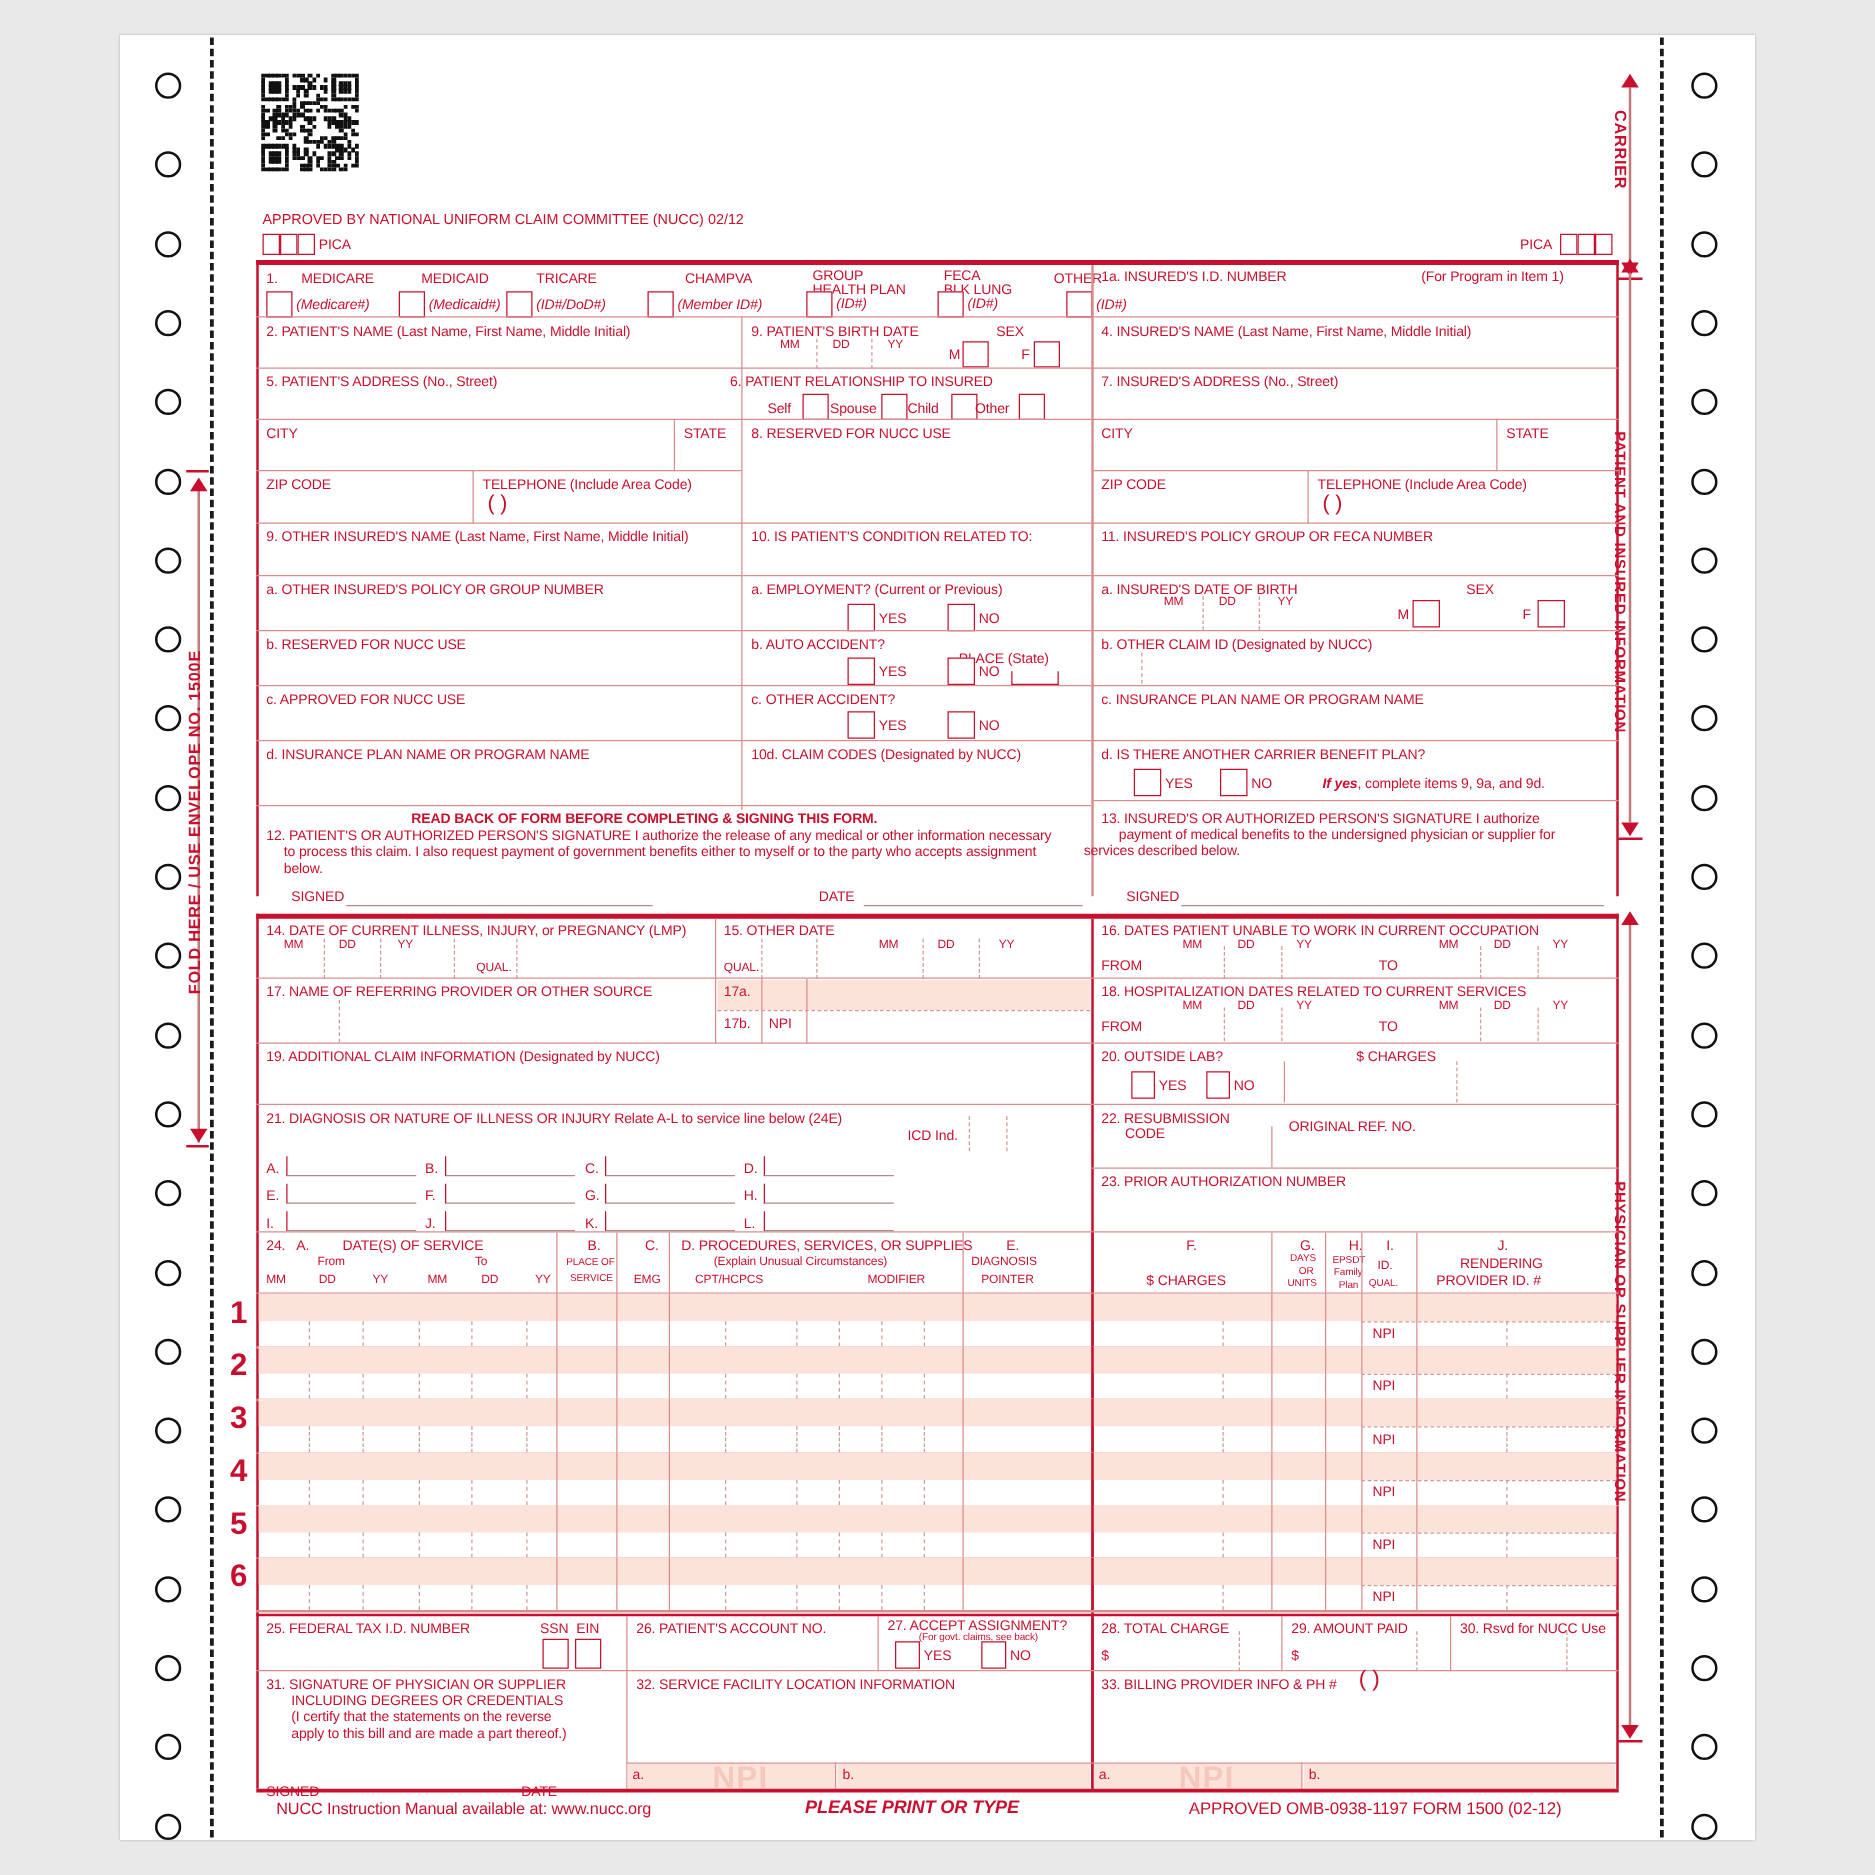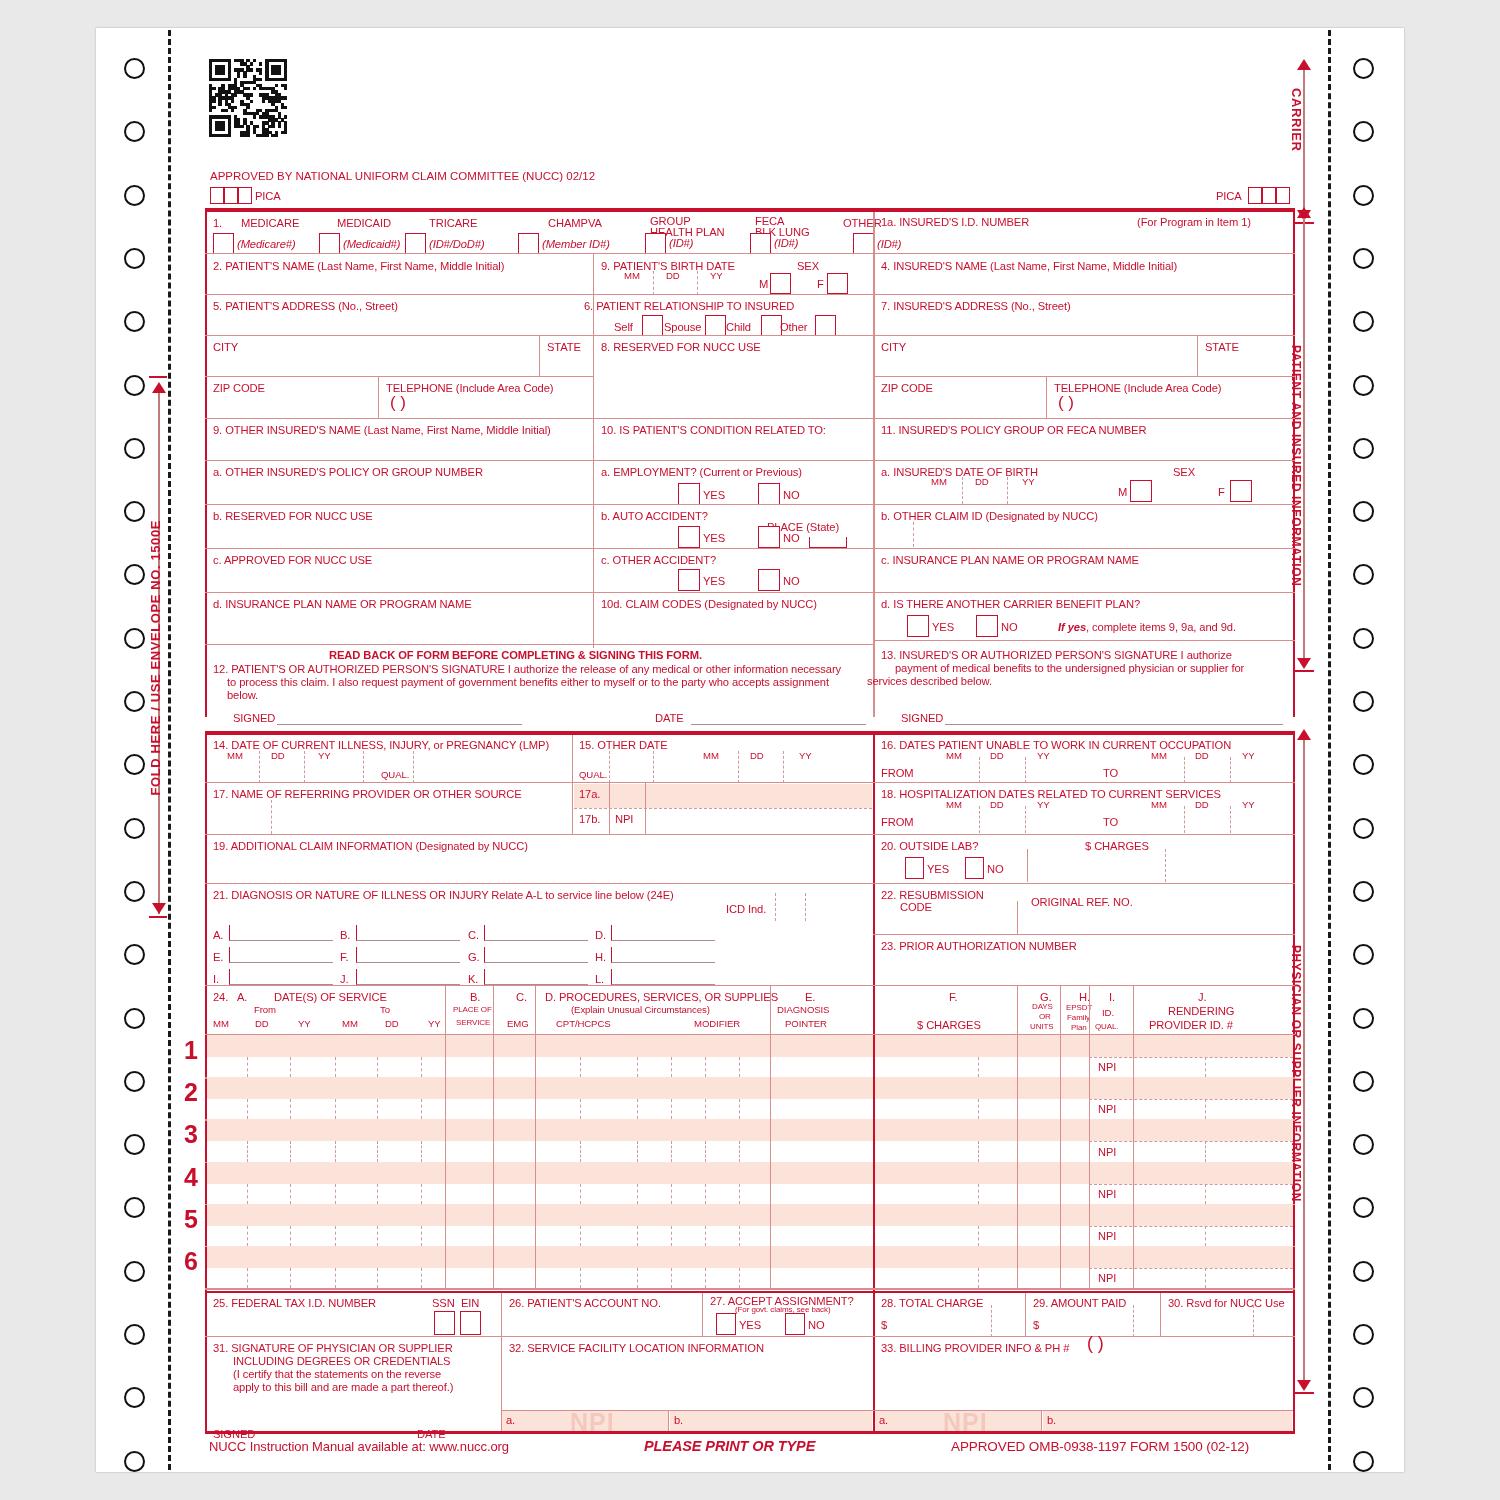--- a/index.html
+++ b/index.html
@@ -995,17 +995,17 @@
     <div class="tl" style="left:836px;top:1365px;width:1.4px;height:21px;"></div>
     <div class="lbl" style="left:301px;top:1369px;">a.</div>
     <div class="npibig" style="left:365px;top:1363px;">NPI</div>
     <div class="lbl" style="left:469px;top:1369px;">b.</div>
     <div class="lbl" style="left:674px;top:1369px;">a.</div>
     <div class="npibig" style="left:738px;top:1363px;">NPI</div>
     <div class="lbl" style="left:842px;top:1369px;">b.</div>
 
     <div class="rl" style="left:0;top:1386px;width:1090px;height:3.4px;"></div>
 
-    <div class="lbl" style="left:4px;top:1396px;font-size:13px;">NUCC Instruction Manual available at: www.nucc.org</div>
+    <div class="lbl" style="left:16px;top:1396px;font-size:13px;">NUCC Instruction Manual available at: www.nucc.org</div>
     <div class="lbl bd it" style="left:439px;top:1395px;font-size:14.5px;">PLEASE PRINT OR TYPE</div>
     <div class="lbl" style="left:746px;top:1396px;font-size:13.5px;">APPROVED OMB-0938-1197 FORM 1500 (02-12)</div>
   </div>
 </div>
 
 </body></html>

